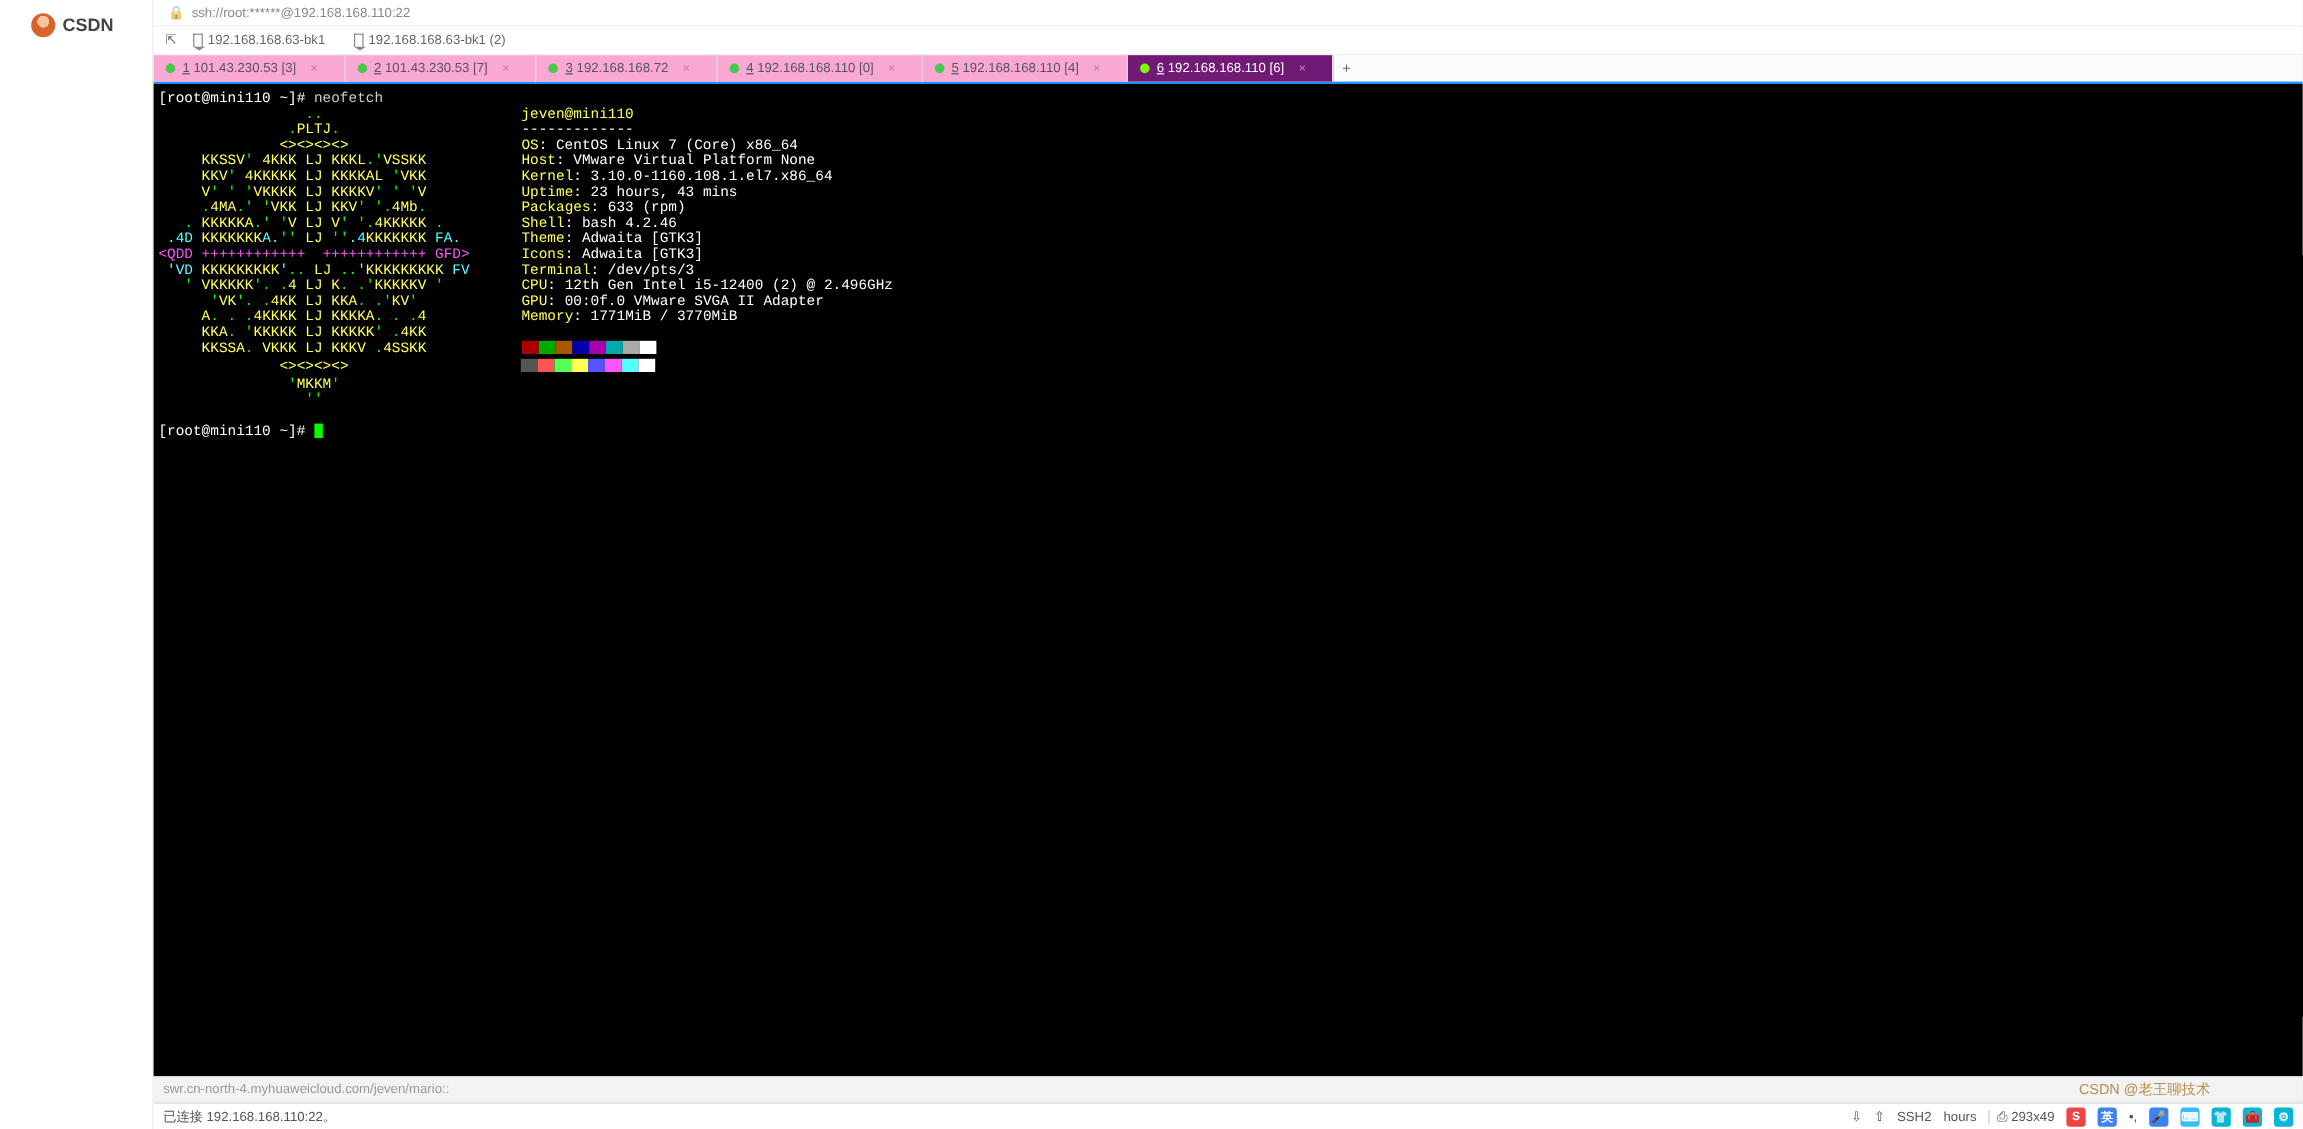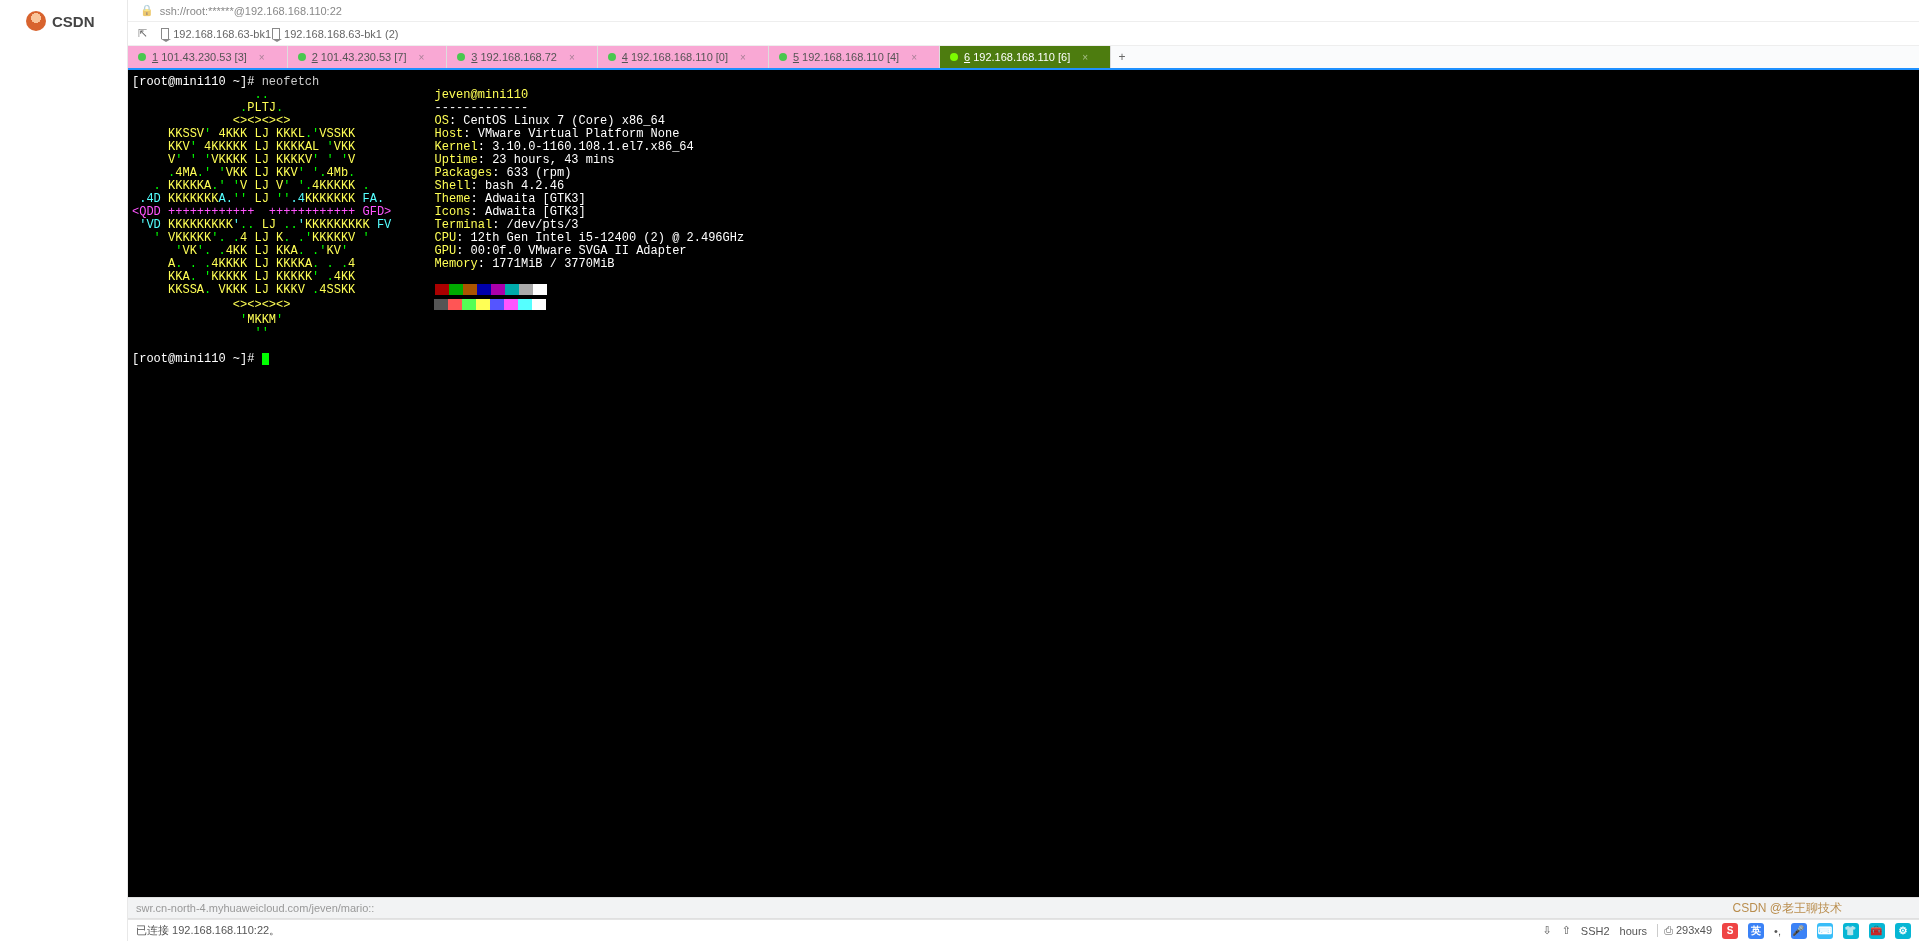--- a/index.html
+++ b/index.html
@@ -15,21 +15,21 @@
 .toc-item.active { color: #3b82f6; }
 .main-area { flex: 1; display: flex; flex-direction: column; background: #f7f8fa; }
 .addr-bar { height: 22px; background: #fff; display: flex; align-items: center; padding-left: 12px; color: #888; font-size: 11px; gap: 6px; border-bottom: 1px solid #eee; }
 .lock-ic { opacity: .6; }
 .bookmarks { height: 24px; background: #fff; display: flex; align-items: center; padding-left: 10px; gap: 14px; border-bottom: 1px solid #eee; color: #666; font-size: 11px; }
 .bk-item { display: flex; align-items: center; gap: 4px; cursor: pointer; }
 .ribbon-ic { display: inline-block; width: 8px; height: 11px; border: 1px solid #888; border-bottom: none; position: relative; }
 .ribbon-ic::after { content:''; position:absolute; bottom:-3px; left:-1px; width:0; height:0; border-left:5px solid transparent; border-right:5px solid transparent; border-top:3px solid #888;}
 .tabbar { height: 24px; background: #fafbfc; display: flex; align-items: stretch; border-bottom: 2px solid #1e90ff; }
 .tab { display: flex; align-items: center; padding: 0 22px 0 10px; border-right: 1px solid #ddd; font-size: 11px; color: #555; gap: 6px; cursor: pointer; position: relative; background: #f9a8d4; }
-.tab.active { background: #4d7c0f; color: #fff; }
+.tab.active { background: #701a75; color: #fff; }
 .tab.active .dot { background: #7cfc00; }
 .dot { width: 8px; height: 8px; background: #4ac74f; border-radius: 50%; }
 .tab .u { text-decoration: underline; }
 .tab-close { font-size: 10px; opacity: .5; margin-left: 6px; }
 .tab-add { width: 22px; display: flex; align-items: center; justify-content: center; color: #666; cursor: pointer; }
 .terminal { flex: 1; background: #000; color: #ccc; font-family: Consolas, "Courier New", monospace; font-size: 12px; line-height: 13px; padding: 6px 4px; white-space: pre; overflow: hidden; }
 .path-line { background: #f2f3f4; padding: 4px 8px; font-size: 11px; color: #999; border-top:1px solid #e0e0e0; border-bottom:1px solid #e0e0e0;}
 .statusbar { height: 22px; background: #fff; display: flex; align-items: center; justify-content: space-between; padding: 0 8px; font-size: 11px; color: #555; border-top: 1px solid #e4e4e4; }
 .statusbar-right { display: flex; align-items: center; gap: 10px; }
 .tray-ic { width: 16px; height: 16px; border-radius: 3px; display: flex; align-items: center; justify-content: center; color: #fff; font-weight: bold; font-size: 10px; }
@@ -50,21 +50,21 @@
     </div>
   </div>
 
   <div class="main-area">
     <div class="addr-bar">
       <span class="lock-ic">🔒</span>
       <span>ssh://root:******@192.168.168.110:22</span>
     </div>
     <div class="bookmarks">
       <span style="cursor:pointer">⇱</span>
-      <div id="bk-items" style="display:flex;gap:1px">
+      <div id="bk-items" style="display:flex;gap:24px">
           <span class="bk-item"><span class="ribbon-ic"></span>192.168.168.63-bk1</span>
           <span class="bk-item"><span class="ribbon-ic"></span>192.168.168.63-bk1 (2)</span>
         </div>
     </div>
     <div class="tabbar">
       <div id="tab-items" style="display:flex">
           <div class="tab">
             <span class="dot"></span>
             <span><span class="u">1</span> 101.43.230.53 [3]</span>
             <span class="tab-close">×</span>

